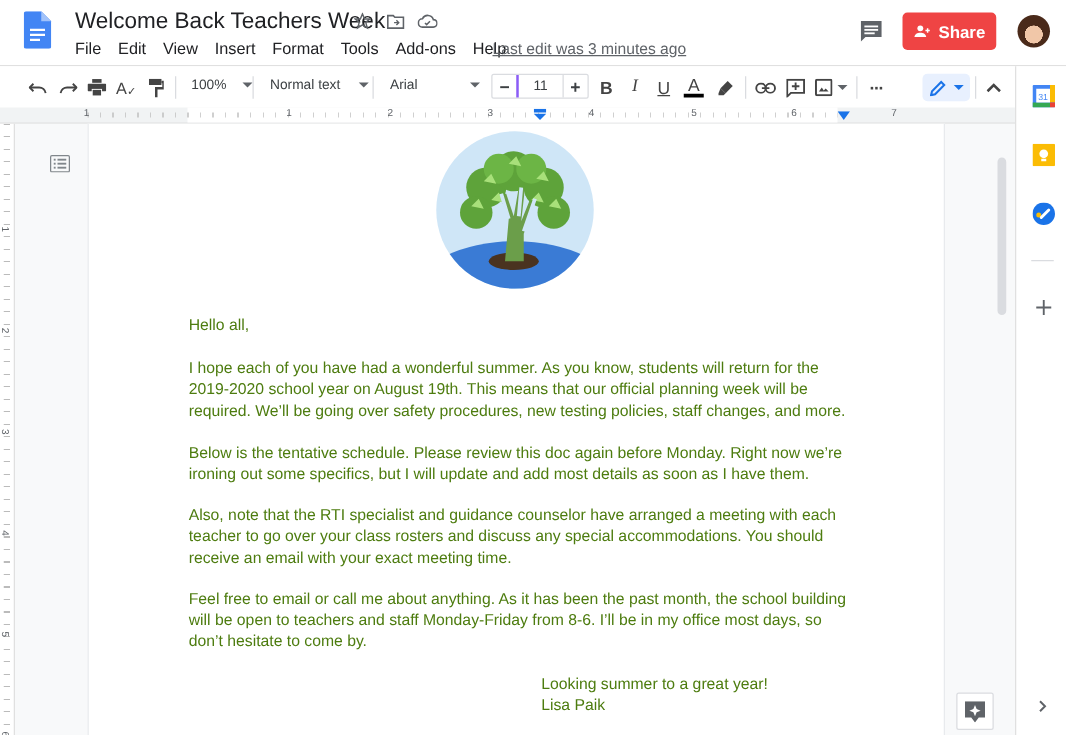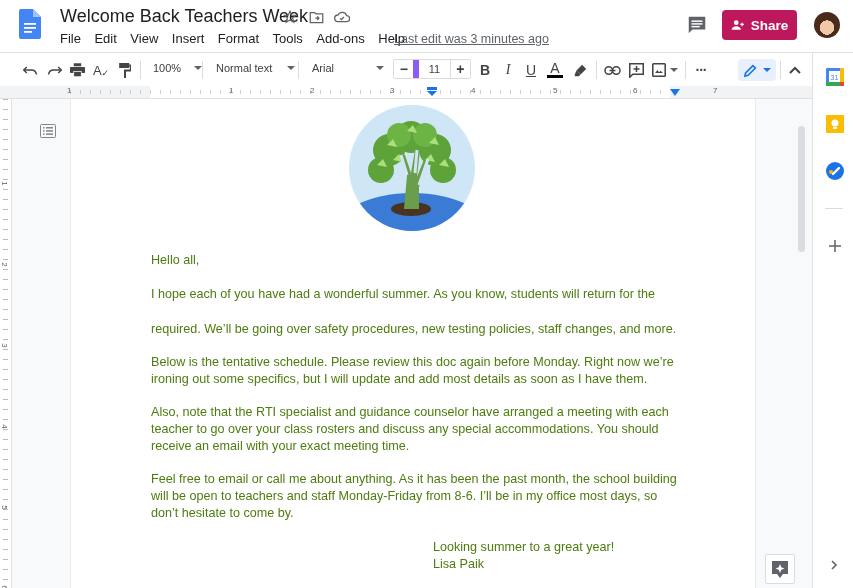--- a/index.html
+++ b/index.html
@@ -9,33 +9,33 @@
   
   .header { position: absolute; left: 0; top: 0; width: 853px; height: 53px; background: #fff; border-bottom: 1px solid #e0e0e0; }
   .docs-logo { position: absolute; left: 19px; top: 9px; width: 22px; height: 30px; }
   .title { position: absolute; left: 60px; top: 6px; font-size: 18px; color: #202124; }
   .title-icons { position: absolute; left: 281px; top: 8px; display: flex; gap: 8px; }
   .title-icons span { width: 18px; height: 18px; display: flex; align-items: center; justify-content: center; color: #5f6368; }
   .menubar { position: absolute; left: 60px; top: 31px; display: flex; font-size: 13px; color: #202124; }
   .menubar span { margin-right: 13.5px; cursor: pointer; }
   .last-edit { position: absolute; left: 394px; top: 32px; font-size: 12.5px; color: #5f6368; text-decoration: underline; }
   .comment-btn { position: absolute; left: 686px; top: 14px; width: 22px; height: 22px; }
-  .share-btn { position: absolute; left: 722px; top: 10px; width: 75px; height: 30px; background: #be185d; border-radius: 4px; color: #fff; font-size: 13.5px; font-weight: bold; display: flex; align-items: center; justify-content: center; gap: 6px; }
+  .share-btn { position: absolute; left: 722px; top: 10px; width: 75px; height: 30px; background: #ef4444; border-radius: 4px; color: #fff; font-size: 13.5px; font-weight: bold; display: flex; align-items: center; justify-content: center; gap: 6px; }
   .avatar { position: absolute; left: 814px; top: 12px; width: 26px; height: 26px; border-radius: 50%; overflow: hidden; background: radial-gradient(circle at 50% 60%, #f1c7a8 0 35%, #4a2a1a 36% 100%); }
 
   
   .toolbar { position: absolute; left: 0; top: 53px; width: 812px; height: 33px; background: #fff; display: flex; align-items: center; }
   .tb-icon { position: absolute; top: 8px; width: 18px; height: 18px; display: flex; align-items: center; justify-content: center; color: #444; font-size: 14px; }
   .tb-sep { position: absolute; top: 8px; width: 1px; height: 18px; background: #dadce0; }
   .tb-select { position: absolute; top: 9px; font-size: 11px; color: #3c4043; display: flex; align-items: center; }
   .caret { display: inline-block; width: 0; height: 0; border-left: 4px solid transparent; border-right: 4px solid transparent; border-top: 4px solid #5f6368; }
   .fontsize { position: absolute; left: 393px; top: 59px; width: 78px; height: 20px; border: 1px solid #dadce0; border-radius: 2px; display: flex; }
   .fontsize div { display: flex; align-items: center; justify-content: center; font-size: 11px; color: #3c4043; }
   .fs-minus, .fs-plus { width: 20px; font-weight: bold; font-size: 14px !important; }
-  .fs-val { width: 38px; border-left: 6px solid #8b5cf6; border-right: 1px solid #dadce0; }
+  .fs-val { width: 38px; border-left: 2px solid #8b5cf6; border-right: 1px solid #dadce0; }
   .edit-mode { position: absolute; left: 738px; top: 59px; width: 38px; height: 22px; background: #e8f0fe; border-radius: 4px; display: flex; align-items: center; justify-content: center; gap: 6px; }
 
   
   .ruler { position: absolute; left: 0; top: 86px; width: 812px; height: 13px; background: #f1f3f4; border-bottom: 1px solid #e0e0e0; }
   .ruler-white { position: absolute; left: 150px; top: 0; width: 520px; height: 12px; background: #fff; }
   .ruler-num { position: absolute; top: 0; font-size: 8px; color: #5f6368; }
   .ruler-ticks { position: absolute; left: 70px; top: 4px; width: 600px; height: 4px; background-image: repeating-linear-gradient(90deg, #bbb 0 1px, transparent 1px 10px); opacity: .7; }
 
   
   .vruler { position: absolute; left: 0; top: 99px; width: 12px; height: 489px; background: #fff; border-right: 1px solid #e0e0e0; }
@@ -272,20 +272,21 @@
           <circle cx="50" cy="30" r="12" fill="#6cb545"></circle>
           <circle cx="76" cy="30" r="12" fill="#6cb545"></circle>
           <path d="M38 40 l6 -6 l4 8 z M80 38 l6 -6 l4 8 z M28 60 l6 -6 l4 8 z M90 60 l6 -6 l4 8 z M58 26 l6 -6 l4 8 z M44 55 l6 -6 l4 8 z M76 55 l6 -6 l4 8 z" fill="#a8e07a"></path>
           <path d="M58 70 L52 50 M66 68 L68 45 M70 80 L79 54" stroke="#cfe6f7" stroke-width="3" fill="none"></path>
         </svg>
       </div>
 
       <div class="doc-text" style="top:153px">Hello all,</div>
 
       <div class="doc-text" style="top:187px">I hope each of you have had a wonderful summer. As you know, students will return for the</div>
+      <div class="doc-text" style="top:204px">2019-2020 school year on August 19th. This means that our official planning week will be</div>
       <div class="doc-text" style="top:222px">required. We’ll be going over safety procedures, new testing policies, staff changes, and more.</div>
       <div class="doc-text" style="top:255px">Below is the tentative schedule. Please review this doc again before Monday. Right now we’re</div>
       <div class="doc-text" style="top:272px">ironing out some specifics, but I will update and add most details as soon as I have them.</div>
 
       <div class="doc-text" style="top:305px">Also, note that the RTI specialist and guidance counselor have arranged a meeting with each</div>
       <div class="doc-text" style="top:322px">teacher to go over your class rosters and discuss any special accommodations. You should</div>
       <div class="doc-text" style="top:339px">receive an email with your exact meeting time.</div>
 
       <div class="doc-text" style="top:372px">Feel free to email or call me about anything. As it has been the past month, the school building</div>
       <div class="doc-text" style="top:389px">will be open to teachers and staff Monday-Friday from 8-6. I’ll be in my office most days, so</div>

